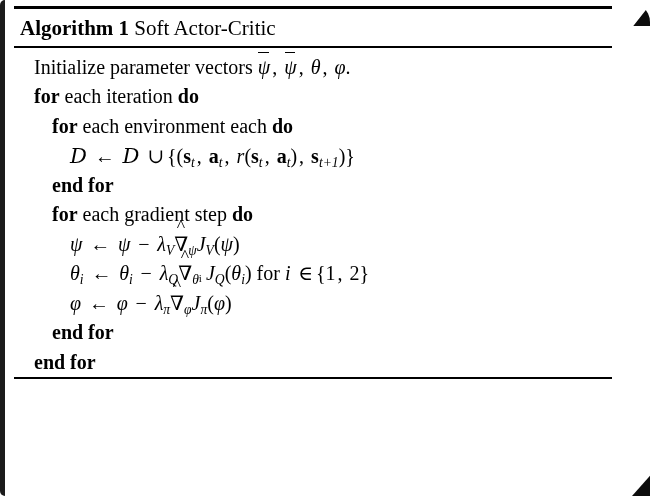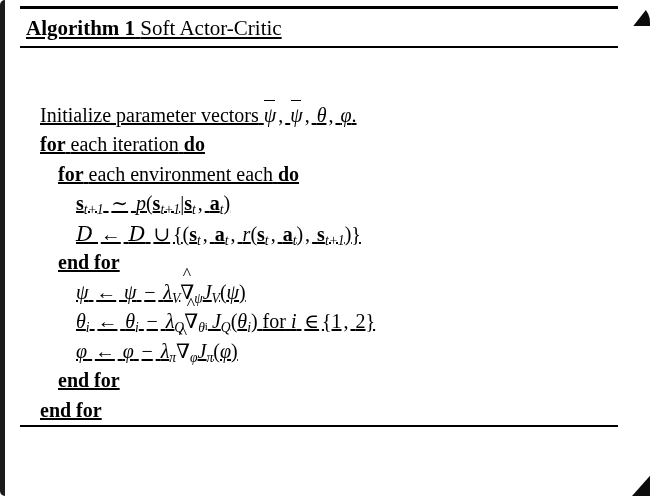--- a/index.html
+++ b/index.html
@@ -37,24 +37,23 @@
   }
   .page-edge-bottom-right {
     right: 0; bottom: 0;
     width: 40px; height: 26px;
     background: #0d0d0d;
     clip-path: polygon(100% 100%, 100% 22%, 55% 100%);
   }
 
   .algorithm {
     position: absolute;
-    left: 20px;
+    left: 14px;
     top: 6px;
     width: 598px;
-    text-decoration: underline;
   }
 
   .rule-thick {
     height: 3px;
     background: #000;
     width: 100%;
   }
   .rule-thin {
     height: 1.6px;
     background: #000;
@@ -66,21 +65,20 @@
     line-height: 30px;
     padding: 4px 0 3px 6px;
     white-space: nowrap;
   }
   .alg-title .kw {
     font-weight: bold;
   }
 
   .alg-body {
     padding-top: 5px;
-    margin-top: 48px;
   }
 
   .line {
     font-size: 20px;
     line-height: 29.5px;
     height: 29.5px;
     white-space: nowrap;
   }
   .ind1 { padding-left: 20px; }
   .ind2 { padding-left: 38px; }
@@ -180,37 +178,37 @@
       <b class="kw">do</b>
     </div>
 
     <div class="line ind2">
       <b class="kw">for</b>
       <span>each environment each</span>
       <b class="kw">do</b>
     </div>
 
 
-    <div class="line ind3 math">
-      <span class="mbf">s</span><span class="sub">t+1</span>
-      <span class="op">∼</span>
-      <span class="mi">p</span><span class="mup">(</span><span class="mbf">s</span><span class="sub">t+1</span><span class="mup">|</span><span class="mbf">s</span><span class="sub">t</span><span class="opn">,</span>&nbsp;<span class="mbf">a</span><span class="sub">t</span><span class="mup">)</span>
-    </div>
 
     <div class="line ind3 math">
       <span class="cal">D</span>
       <span class="op">←</span>
       <span class="cal">D</span>
       <span class="op">∪</span><span class="mup">{</span><span class="mup">(</span><span class="mbf">s</span><span class="sub">t</span><span class="opn">,</span>&nbsp;<span class="mbf">a</span><span class="sub">t</span><span class="opn">,</span>&nbsp;<span class="mi">r</span><span class="mup">(</span><span class="mbf">s</span><span class="sub">t</span><span class="opn">,</span>&nbsp;<span class="mbf">a</span><span class="sub">t</span><span class="mup">)</span><span class="opn">,</span>&nbsp;<span class="mbf">s</span><span class="sub">t+1</span><span class="mup">)</span><span class="mup">}</span>
     </div>
 
     <div class="line ind2">
       <b class="kw">end for</b>
     </div>
 
+    <div class="line ind2">
+      <b class="kw">for</b>
+      <span>each gradient step</span>
+      <b class="kw">do</b>
+    </div>
 
     <div class="line ind3 math">
       <span class="mi">ψ</span>
       <span class="op">←</span>
       <span class="mi">ψ</span>
       <span class="op">−</span>
       <span class="mi">λ</span><span class="sub">V</span><span class="nabla hat">∇</span><span class="sub">ψ</span><span class="mi">J</span><span class="sub">V</span><span class="mup">(</span><span class="mi">ψ</span><span class="mup">)</span>
     </div>
 
     <div class="line ind3 math">

